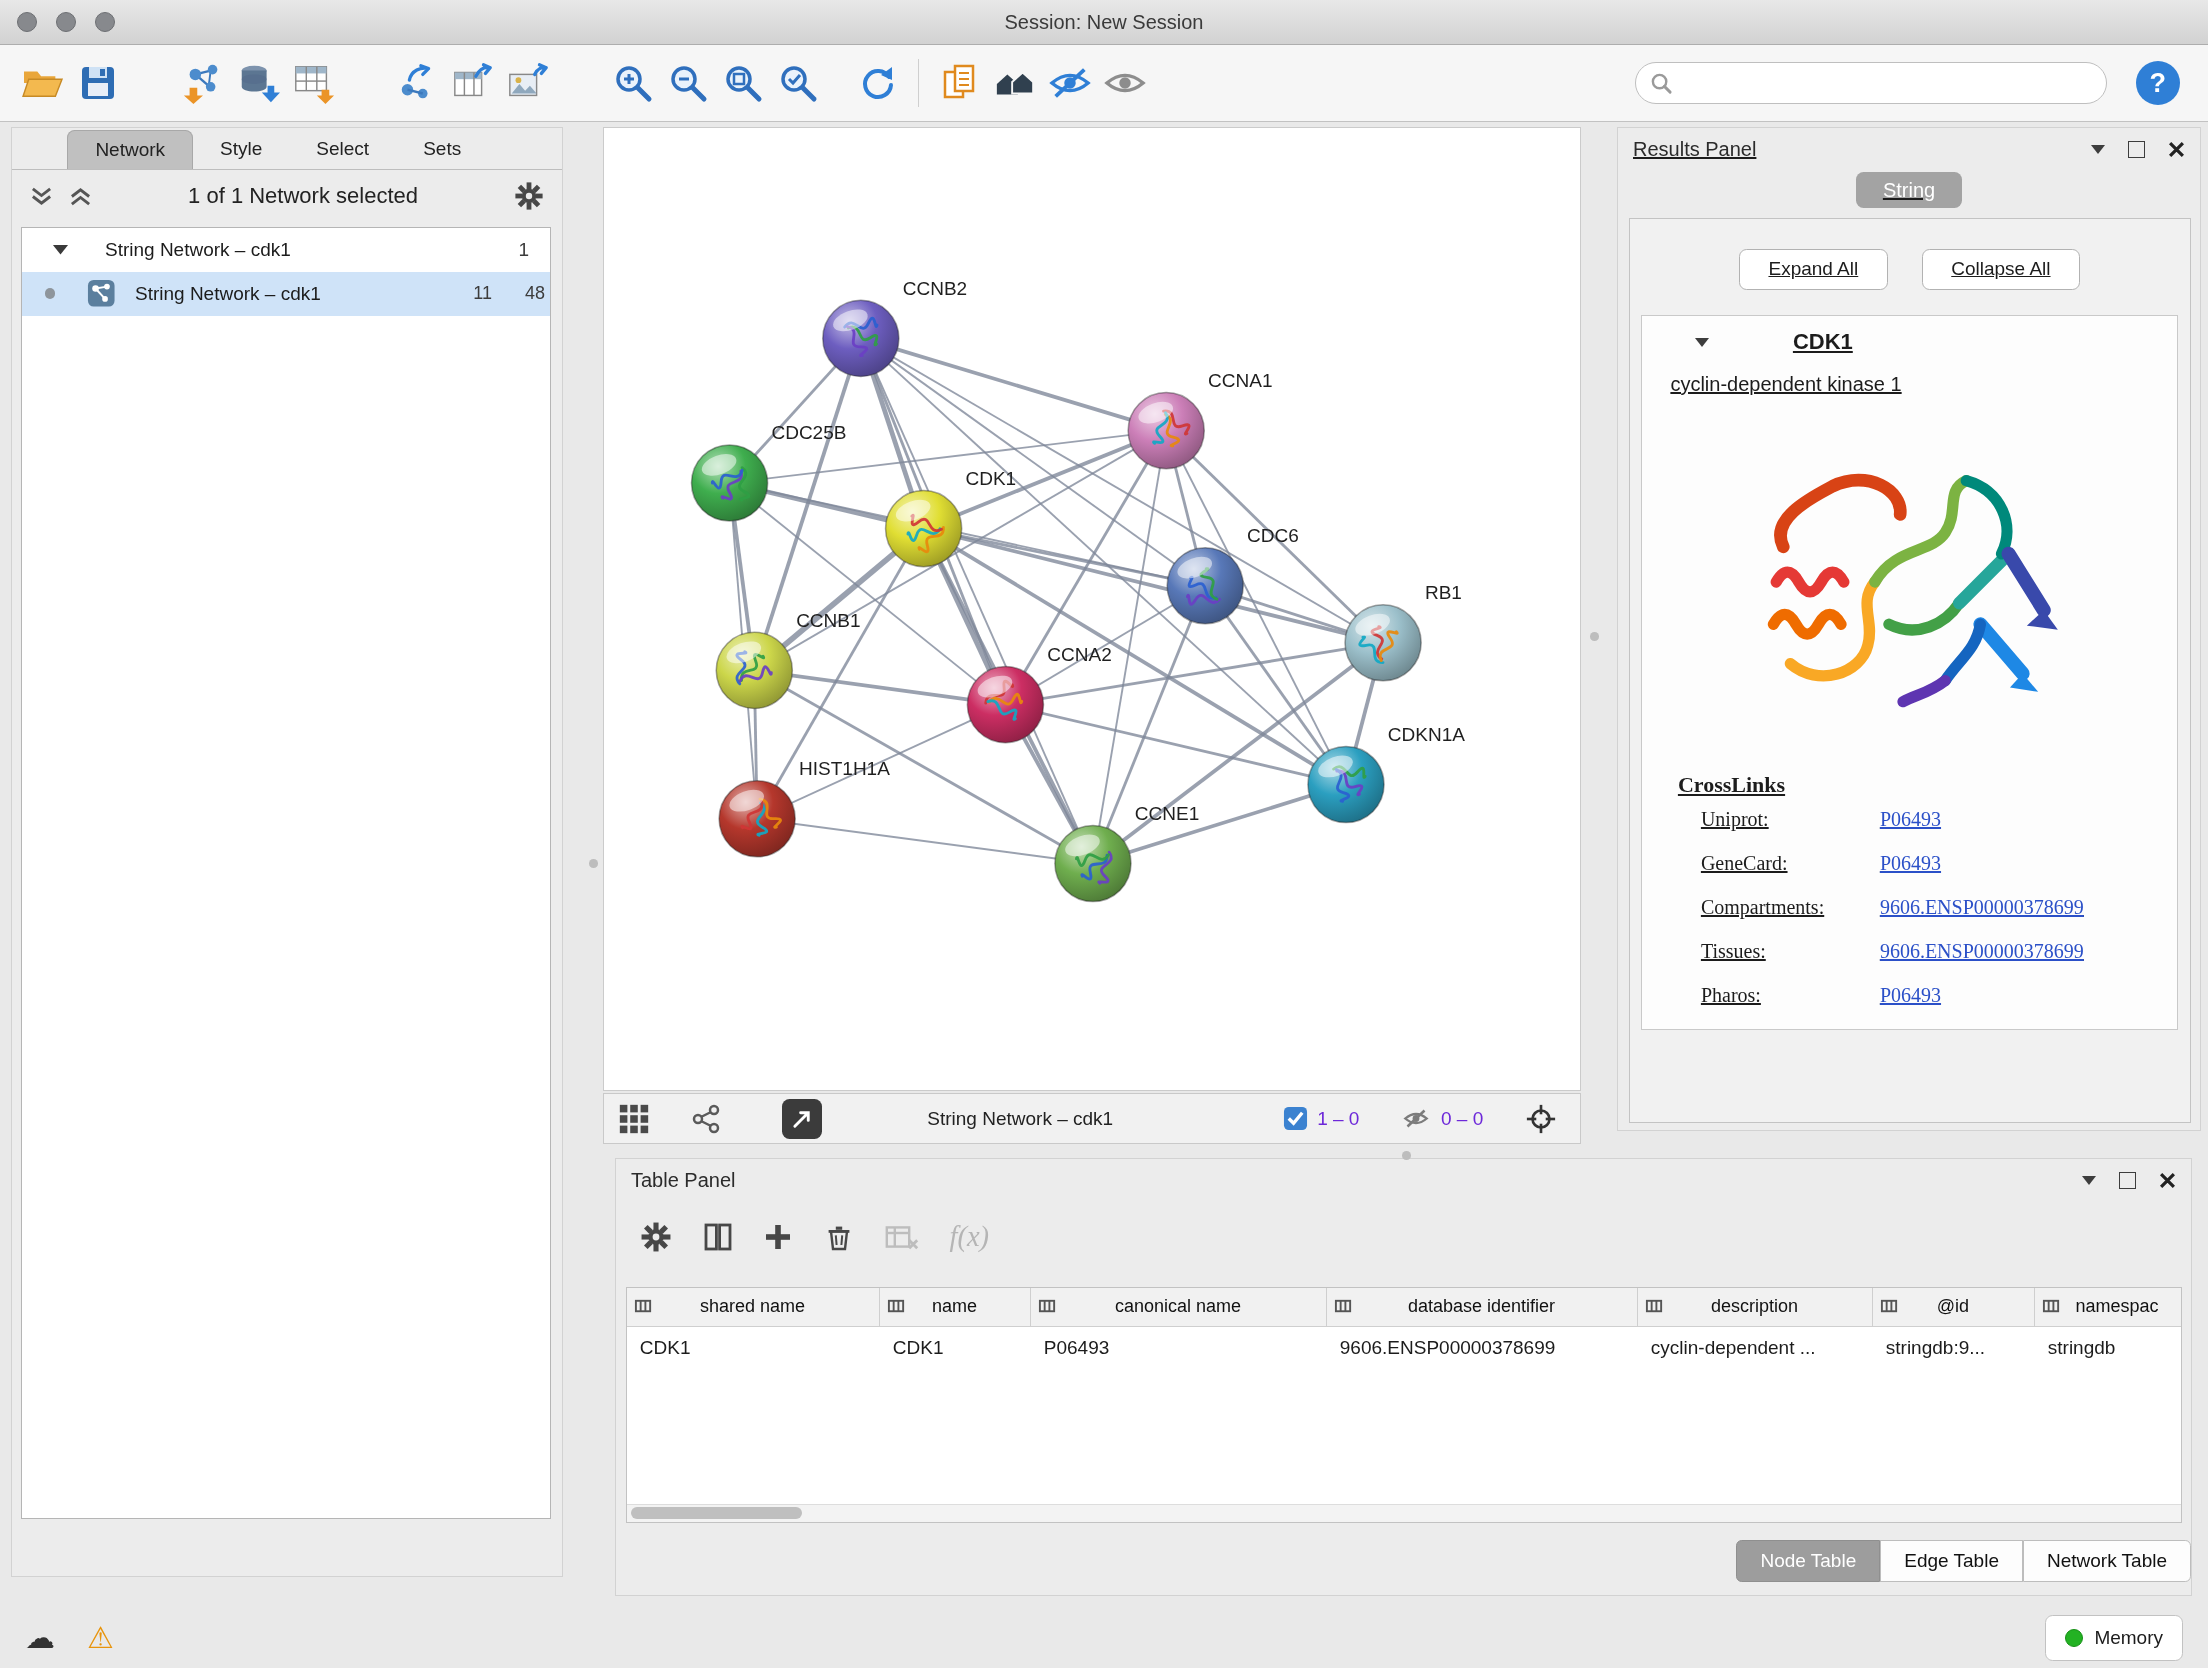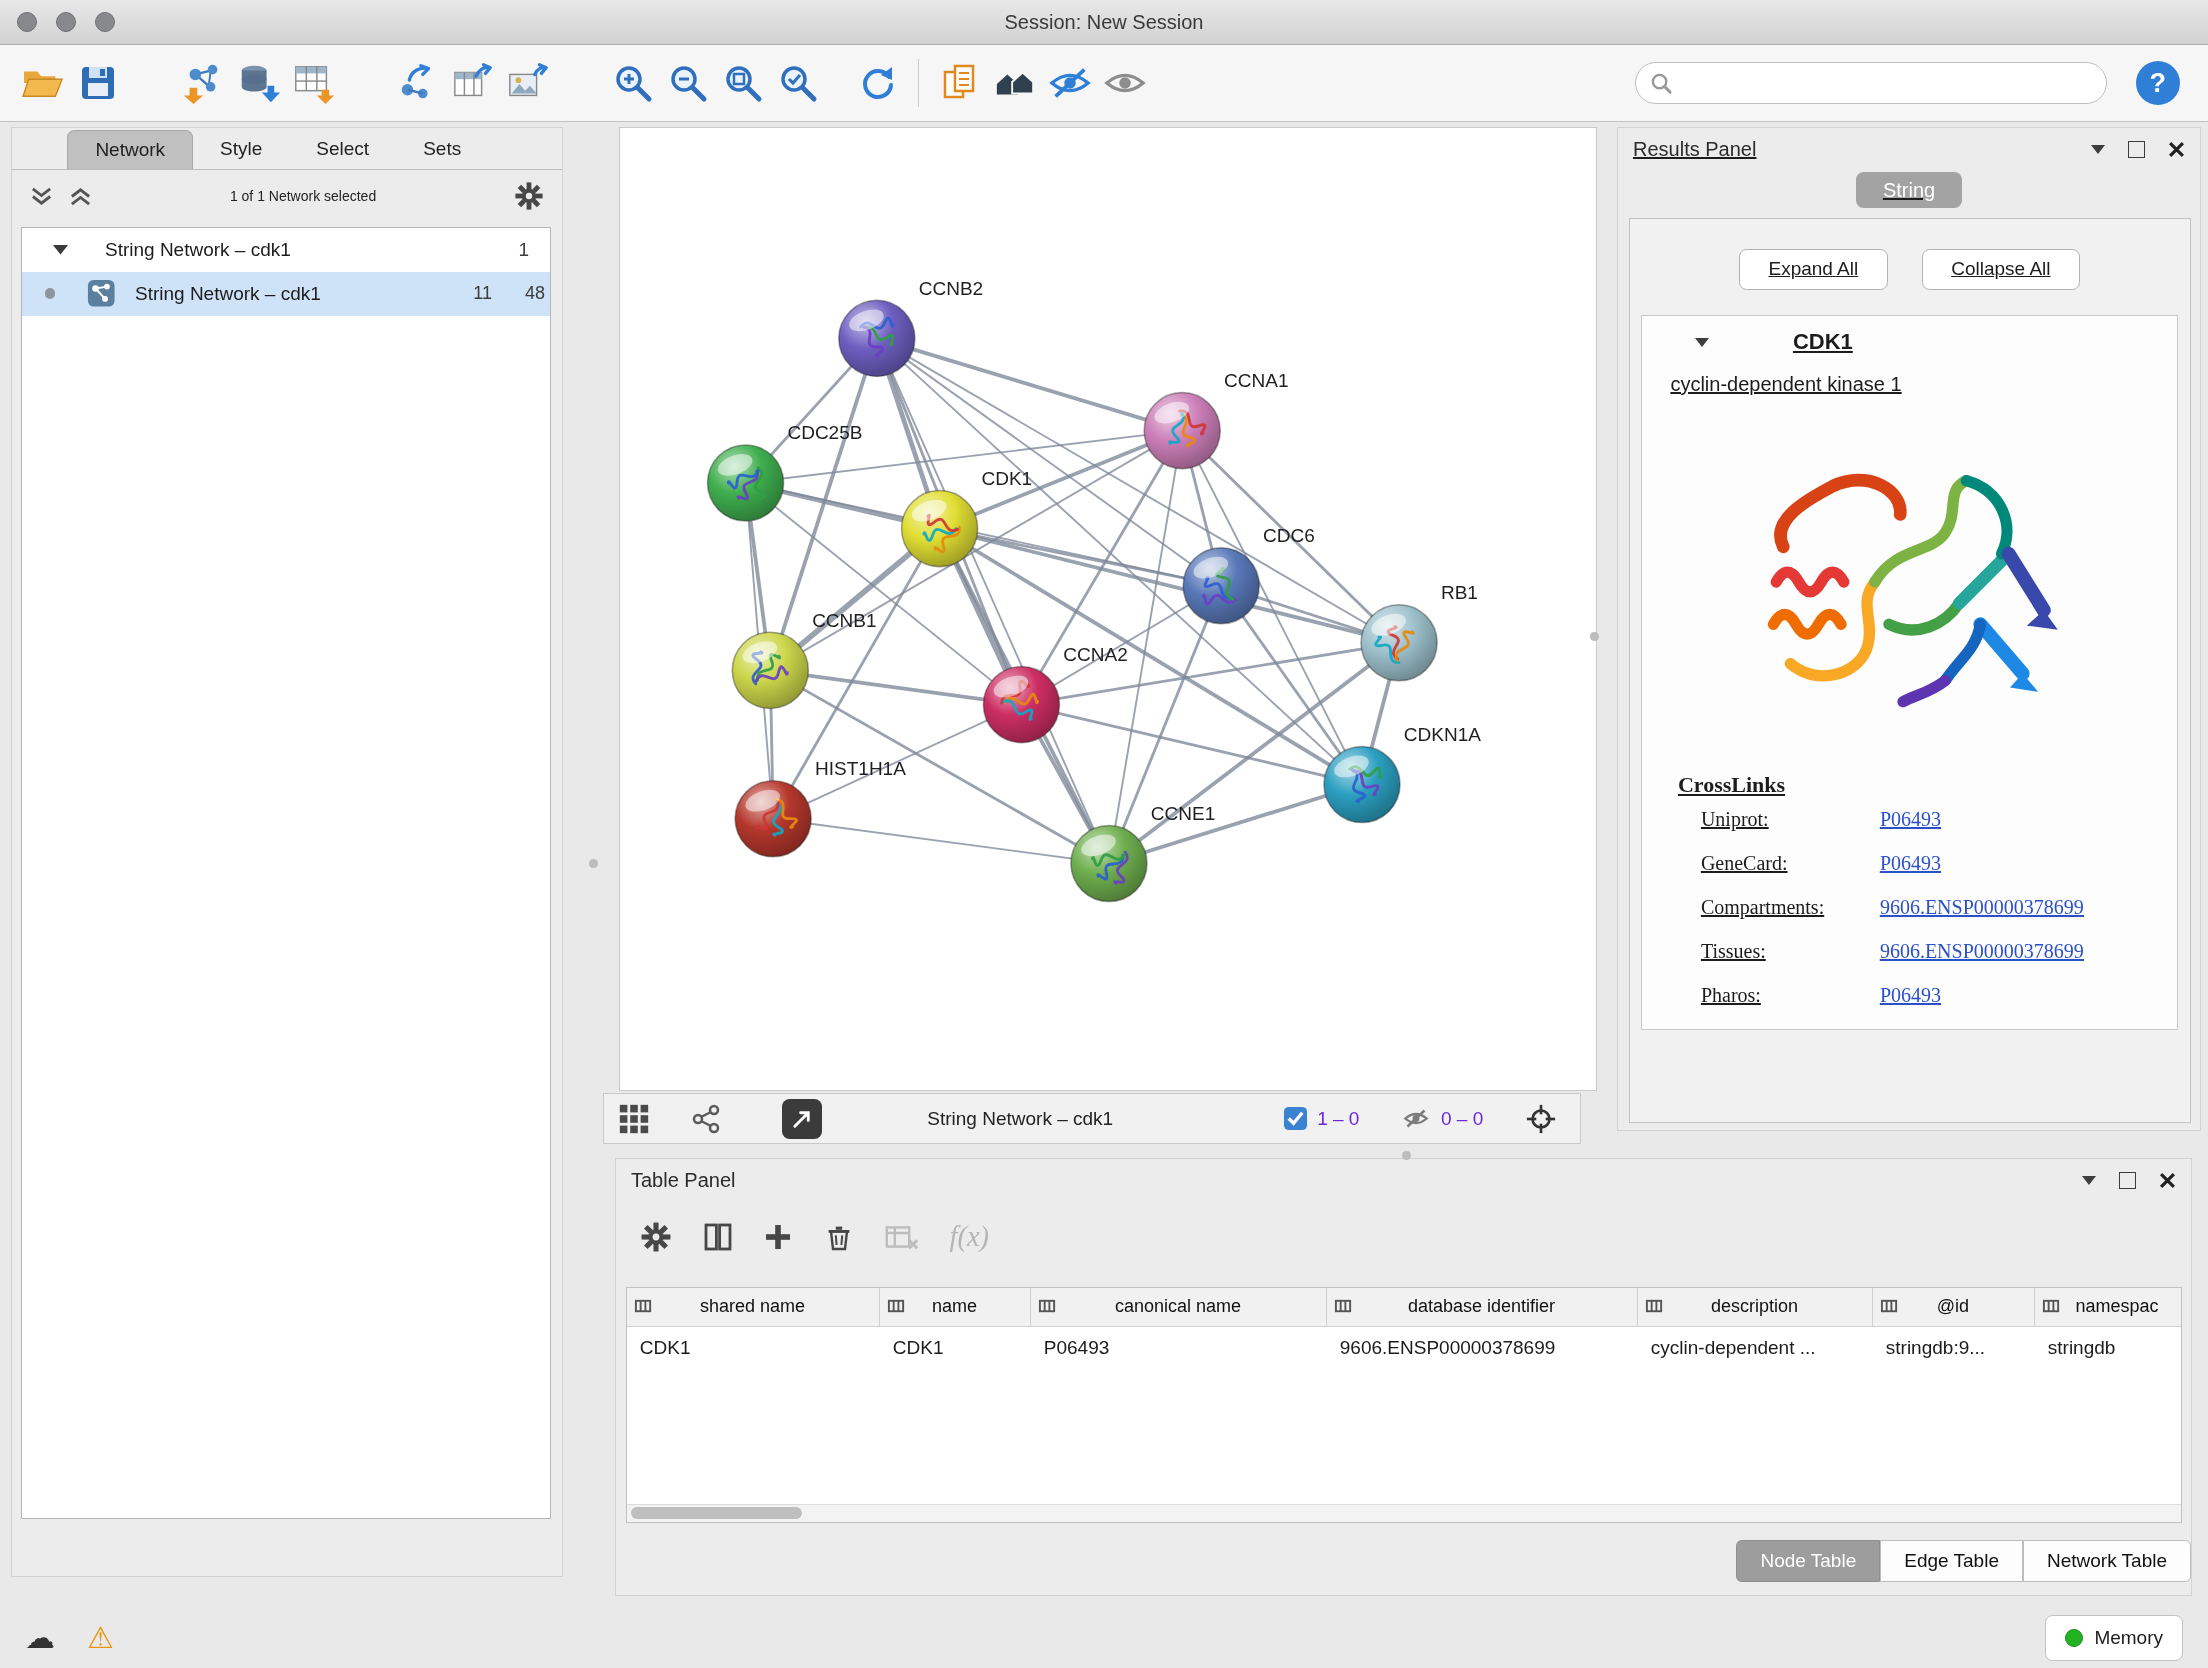--- a/index.html
+++ b/index.html
@@ -27,30 +27,30 @@
   .win-icons{margin-left:auto;display:flex;align-items:center;gap:23px;}
   .caret-down{width:0;height:0;border-left:7.6px solid transparent;border-right:7.6px solid transparent;border-top:9.5px solid #3d3d3d;}
   .max-icon{width:15px;height:15px;border:1.9px solid #3d3d3d;background:transparent;}
 
   
   .control-panel{left:11.4px;top:127px;width:552px;height:1450px;}
   .cp-tabs{display:flex;padding-left:55px;border-bottom:1px solid #bdbdbd;margin-top:1.9px;}
   .cp-tab{padding:0 27px;height:38px;line-height:38px;font-size:19px;color:#222;}
   .cp-tab.selected{background:#c0c0c0;border:1px solid #a8a8a8;border-bottom:none;border-radius:7.6px 7.6px 0 0;}
   .cp-netbar{height:53px;display:flex;align-items:center;padding:0 17px;}
-  .cp-netbar .summary{flex:1;text-align:center;font-size:14px;color:#222;}
+  .cp-netbar .summary{flex:1;text-align:center;font-size:22px;color:#222;}
   .cp-tree{margin:3.8px 11.4px 13.3px 8.6px;height:1292px;background:#fff;border:1px solid #b5b5b5;box-sizing:border-box;overflow:hidden;}
   .tree-row{height:44px;display:flex;align-items:center;font-size:19px;}
   .tree-row .count{margin-left:auto;color:#3c3c3c;padding-right:21px;}
   .tree-row.selected{background:#cfe3f8;}
   .tree-dot{width:10.5px;height:10.5px;border-radius:50%;background:#8e959c;margin-left:23px;flex:none;}
   .tree-num{width:53px;text-align:right;color:#3c3c3c;font-size:18px;flex:none;}
 
   
-  .net-view{position:absolute;left:619px;top:127px;width:978px;height:964px;background:#fff;border:1px solid #cbcbcb;box-sizing:border-box;}
+  .net-view{position:absolute;left:603px;top:127px;width:978px;height:964px;background:#fff;border:1px solid #cbcbcb;box-sizing:border-box;}
   .net-bar{position:absolute;left:603px;top:1093px;width:978px;height:51px;background:#f1f1f1;border:1px solid #c9c9c9;box-sizing:border-box;display:flex;align-items:center;padding:0 13.3px;}
   .net-bar .title{font-size:19px;color:#222;margin-left:105px;}
   .nb-counts{display:flex;align-items:center;gap:9.5px;font-size:19px;color:#6d28d9;}
   .export-btn{width:40px;height:40px;background:#3b3b3b;border-radius:7.6px;display:flex;align-items:center;justify-content:center;margin-left:61px;}
 
   
   .results-panel{left:1617px;top:127px;width:584px;height:1004px;text-decoration:underline;}
   .rp-tabrow{display:flex;justify-content:center;margin-top:1.9px;}
   .rp-tab{background:#a3a3a3;color:#fff;font-size:20px;padding:6.7px 27px;border-radius:7.6px;}
   .rp-box{margin:9.5px 9.5px 0 10.5px;height:905px;background:#f1f1f1;border:1px solid #c3c3c3;box-sizing:border-box;padding-top:30px;}

